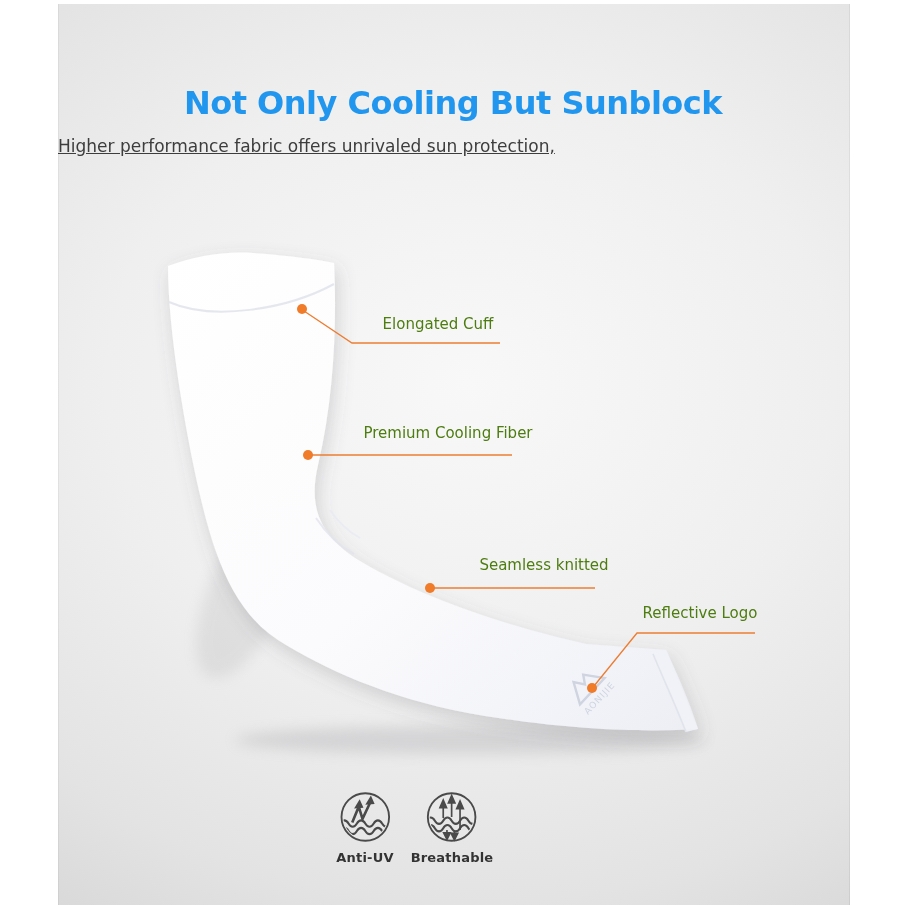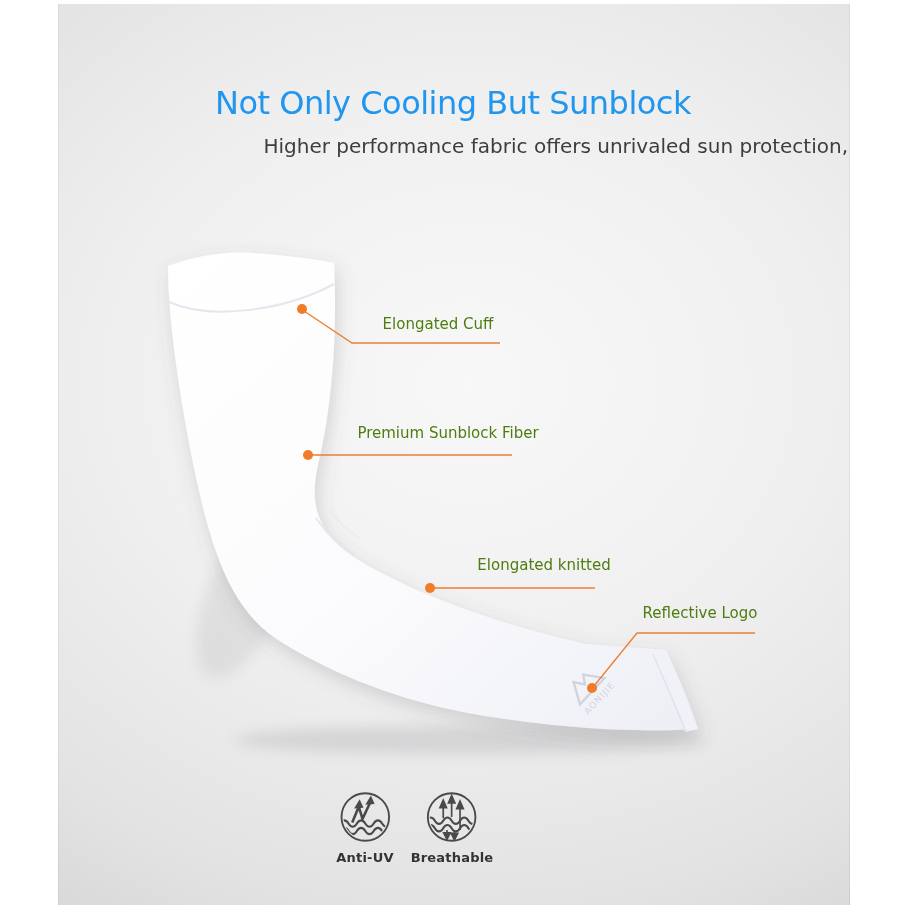--- a/index.html
+++ b/index.html
@@ -10,26 +10,26 @@
   }
   .panel{
     position:absolute;left:58px;top:4px;width:790px;height:901px;
     background:radial-gradient(ellipse 115% 85% at 52% 42%,
       #f8f8f8 0%, #efefef 40%, #e3e3e3 68%, #d2d2d2 92%, #cbcbcb 100%);
     border-left:1px solid rgba(0,0,0,0.05);
     border-right:1px solid rgba(0,0,0,0.05);
   }
   .hdr-title{
     position:absolute;left:58px;width:790px;top:84px;
-    text-align:center;font-size:32px;font-weight:normal;letter-spacing:-0.5px;
+    text-align:center;font-size:32px;font-weight:bold;letter-spacing:-0.5px;
     color:#2196ee;z-index:3;
   }
   .hdr-sub{
     position:absolute;left:58px;width:790px;top:133px;
-    text-align:right;font-size:20px;line-height:26px;color:#3d3d3d;z-index:3;
+    text-align:left;font-size:17px;line-height:26px;color:#3d3d3d;z-index:3;text-decoration:underline;
   }
   .overlay{position:absolute;left:0;top:0;z-index:2;}
   .callout-label{
     position:absolute;transform:translateX(-50%);
     font-size:15px;color:#4d7c0f;white-space:nowrap;z-index:4;
   }
   .feature{
     position:absolute;top:789px;transform:translateX(-50%);
     display:flex;flex-direction:column;align-items:center;z-index:4;
   }
@@ -106,22 +106,22 @@
     </g>
     <g fill="#f07b28">
       <circle cx="302" cy="309" r="5"></circle>
       <circle cx="308" cy="455" r="5"></circle>
       <circle cx="430" cy="588" r="5"></circle>
       <circle cx="592" cy="688" r="5"></circle>
     </g>
   </svg>
 
   <div class="callout-label" style="left:438px;top:315px">Elongated Cuff</div>
-  <div class="callout-label" style="left:448px;top:424px">Premium Sunblock Fiber</div>
-  <div class="callout-label" style="left:544px;top:556px">Elongated knitted</div>
+  <div class="callout-label" style="left:448px;top:424px">Premium Cooling Fiber</div>
+  <div class="callout-label" style="left:544px;top:556px">Seamless knitted</div>
   <div class="callout-label" style="left:700px;top:604px">Reflective Logo</div>
 
   <div class="feature" style="left:365px">
     <svg class="ficon" width="56" height="56" viewBox="0 0 60 60">
       <defs>
           <clipPath id="c1">
             <circle cx="30" cy="30" r="23.5"></circle>
           </clipPath>
         </defs>
       <circle cx="30" cy="30" r="25.5" fill="none" stroke="#4a4a4a" stroke-width="2"></circle>

